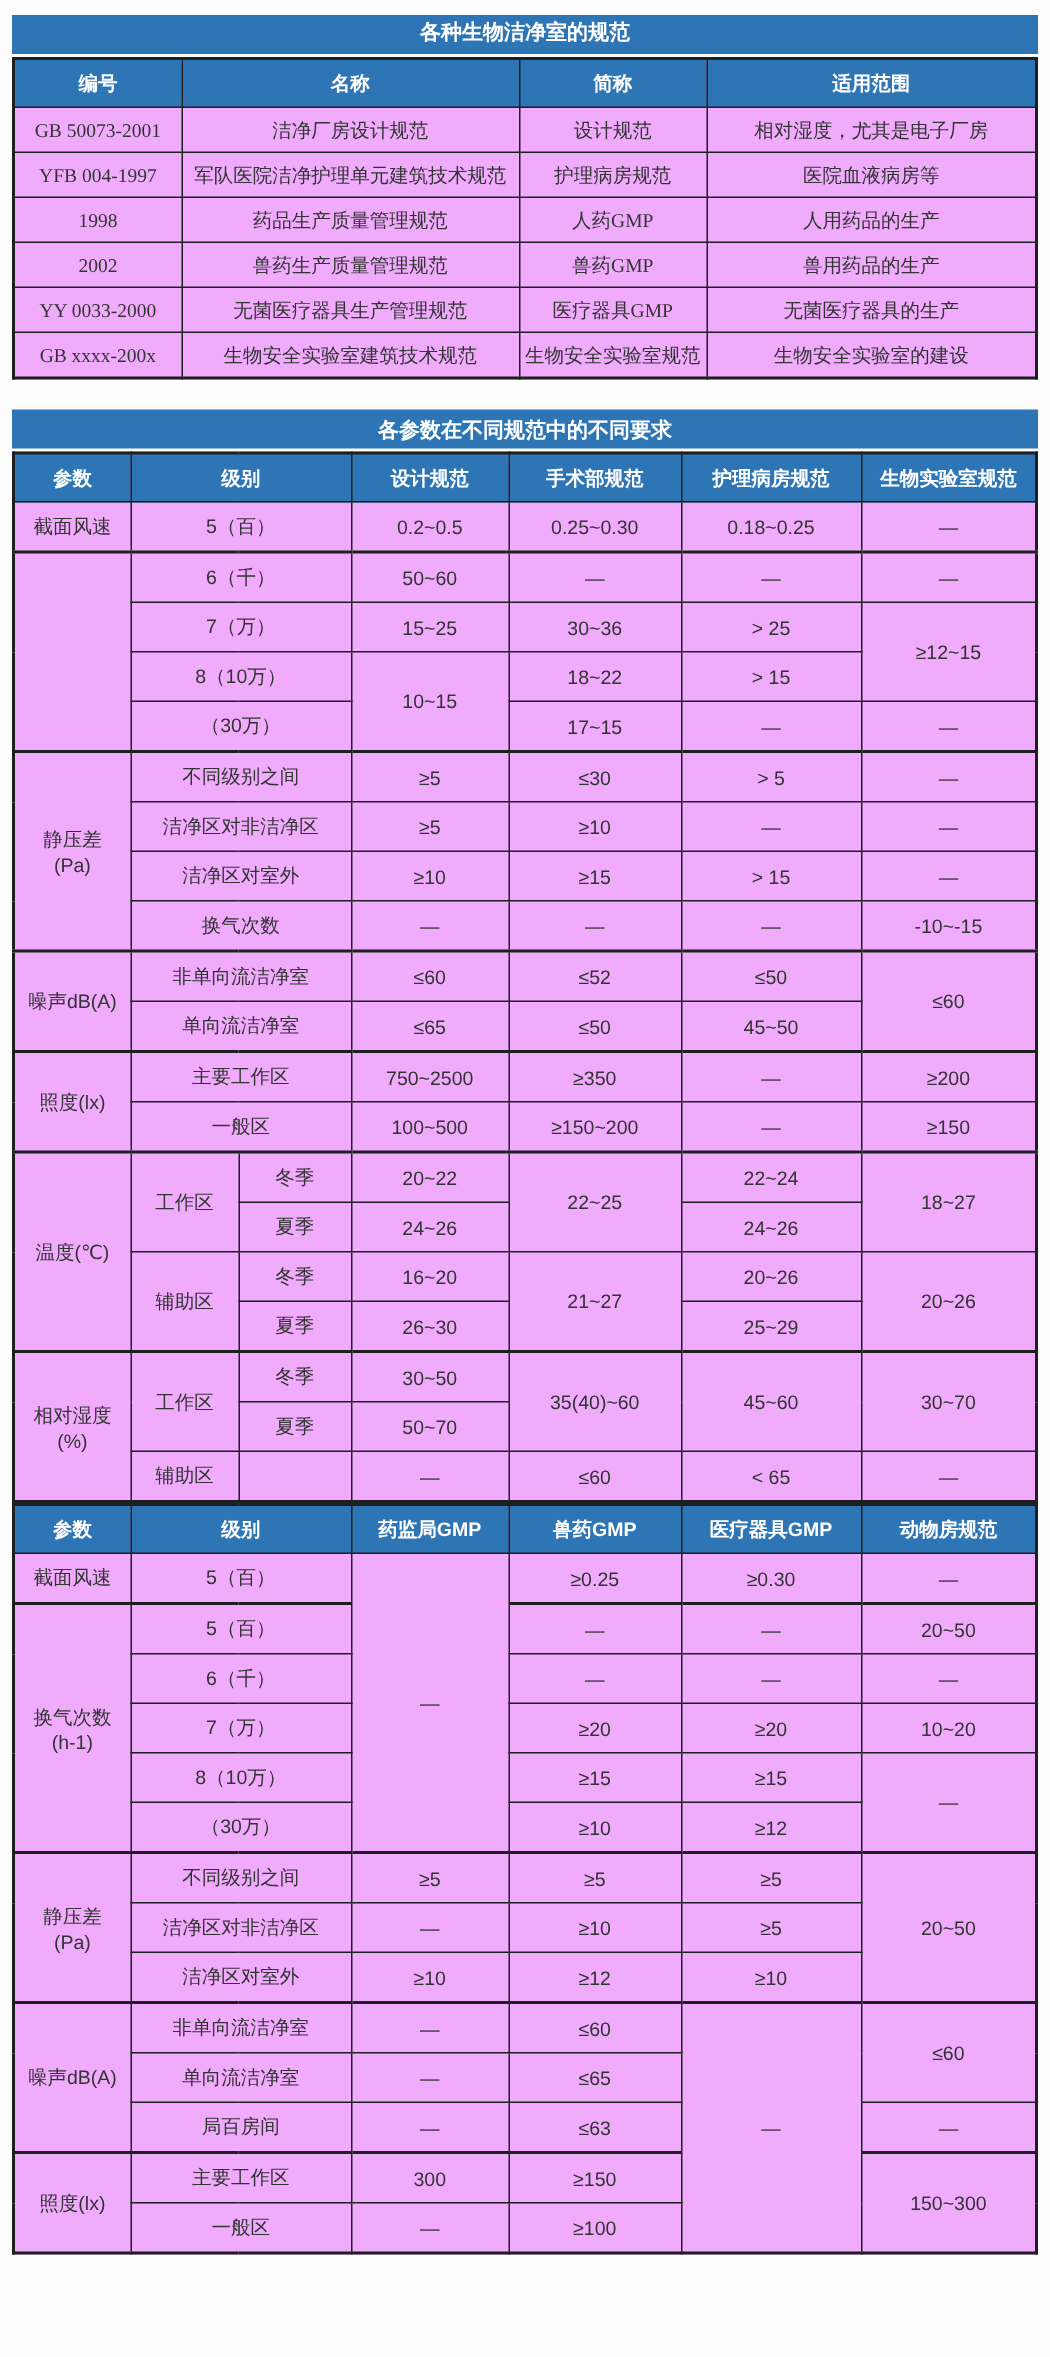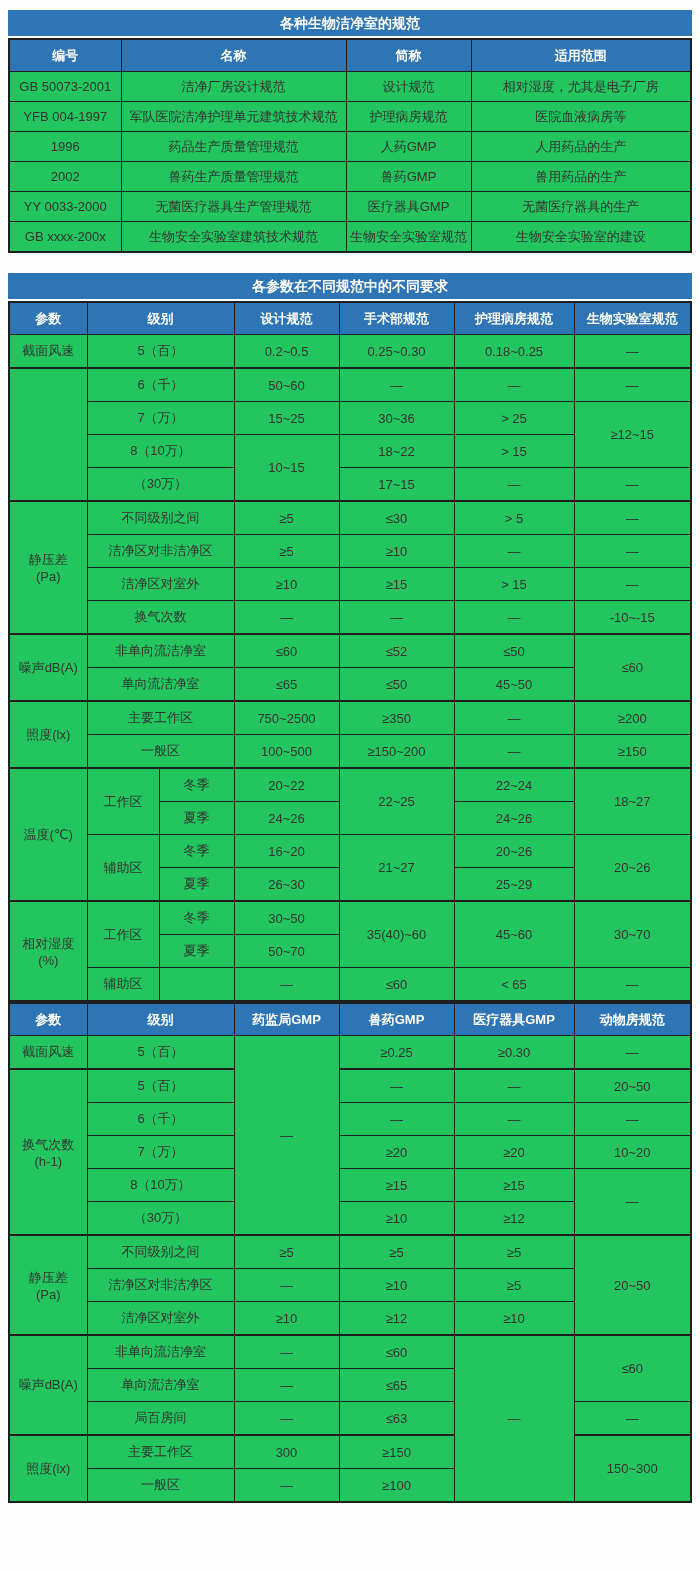--- a/index.html
+++ b/index.html
@@ -1,26 +1,26 @@
 <!DOCTYPE html>
 <html><head>
 <meta charset="utf-8">
 <style>
   html,body{margin:0;padding:0;background:#fdfdfd;}
   body{font-family:"Liberation Sans","DejaVu Sans",sans-serif;color:#2b2b2b;}
   .page{width:700px;padding:10px 8px 8px 8px;box-sizing:border-box;}
-  .block{margin-bottom:20px;}
+  .block{margin-bottom:20px;font-family:Liberation Serif, serif;}
   .title-bar{
     width:684px;box-sizing:border-box;height:26px;line-height:26px;
     background:#2e75b6;color:#ffffff;font-weight:bold;font-size:14px;
     text-align:center;margin-bottom:2px;
   }
   table.grid{
     border-collapse:collapse;table-layout:fixed;width:684px;
-    border:2px solid #1f1f1f;background:#22c55e;
+    border:2px solid #1f1f1f;background:#f0abfc;
   }
   table.grid th{
     background:#2e75b6;color:#ffffff;font-weight:bold;font-size:13px;
     border:1px solid #1f1f1f;height:29px;padding:1px 2px;text-align:center;
   }
   table.grid td{
     border:1px solid #1f1f1f;font-size:13px;color:#333333;text-align:center;
     vertical-align:middle;height:30px;padding:1px 3px;white-space:pre-line;
     overflow:hidden;
   }
@@ -56,21 +56,21 @@
             <td>设计规范</td>
             <td>相对湿度，尤其是电子厂房</td>
           </tr>
           <tr>
             <td>YFB 004-1997</td>
             <td>军队医院洁净护理单元建筑技术规范</td>
             <td>护理病房规范</td>
             <td>医院血液病房等</td>
           </tr>
           <tr>
-            <td>1996</td>
+            <td>1998</td>
             <td>药品生产质量管理规范</td>
             <td>人药GMP</td>
             <td>人用药品的生产</td>
           </tr>
           <tr>
             <td>2002</td>
             <td>兽药生产质量管理规范</td>
             <td>兽药GMP</td>
             <td>兽用药品的生产</td>
           </tr>

